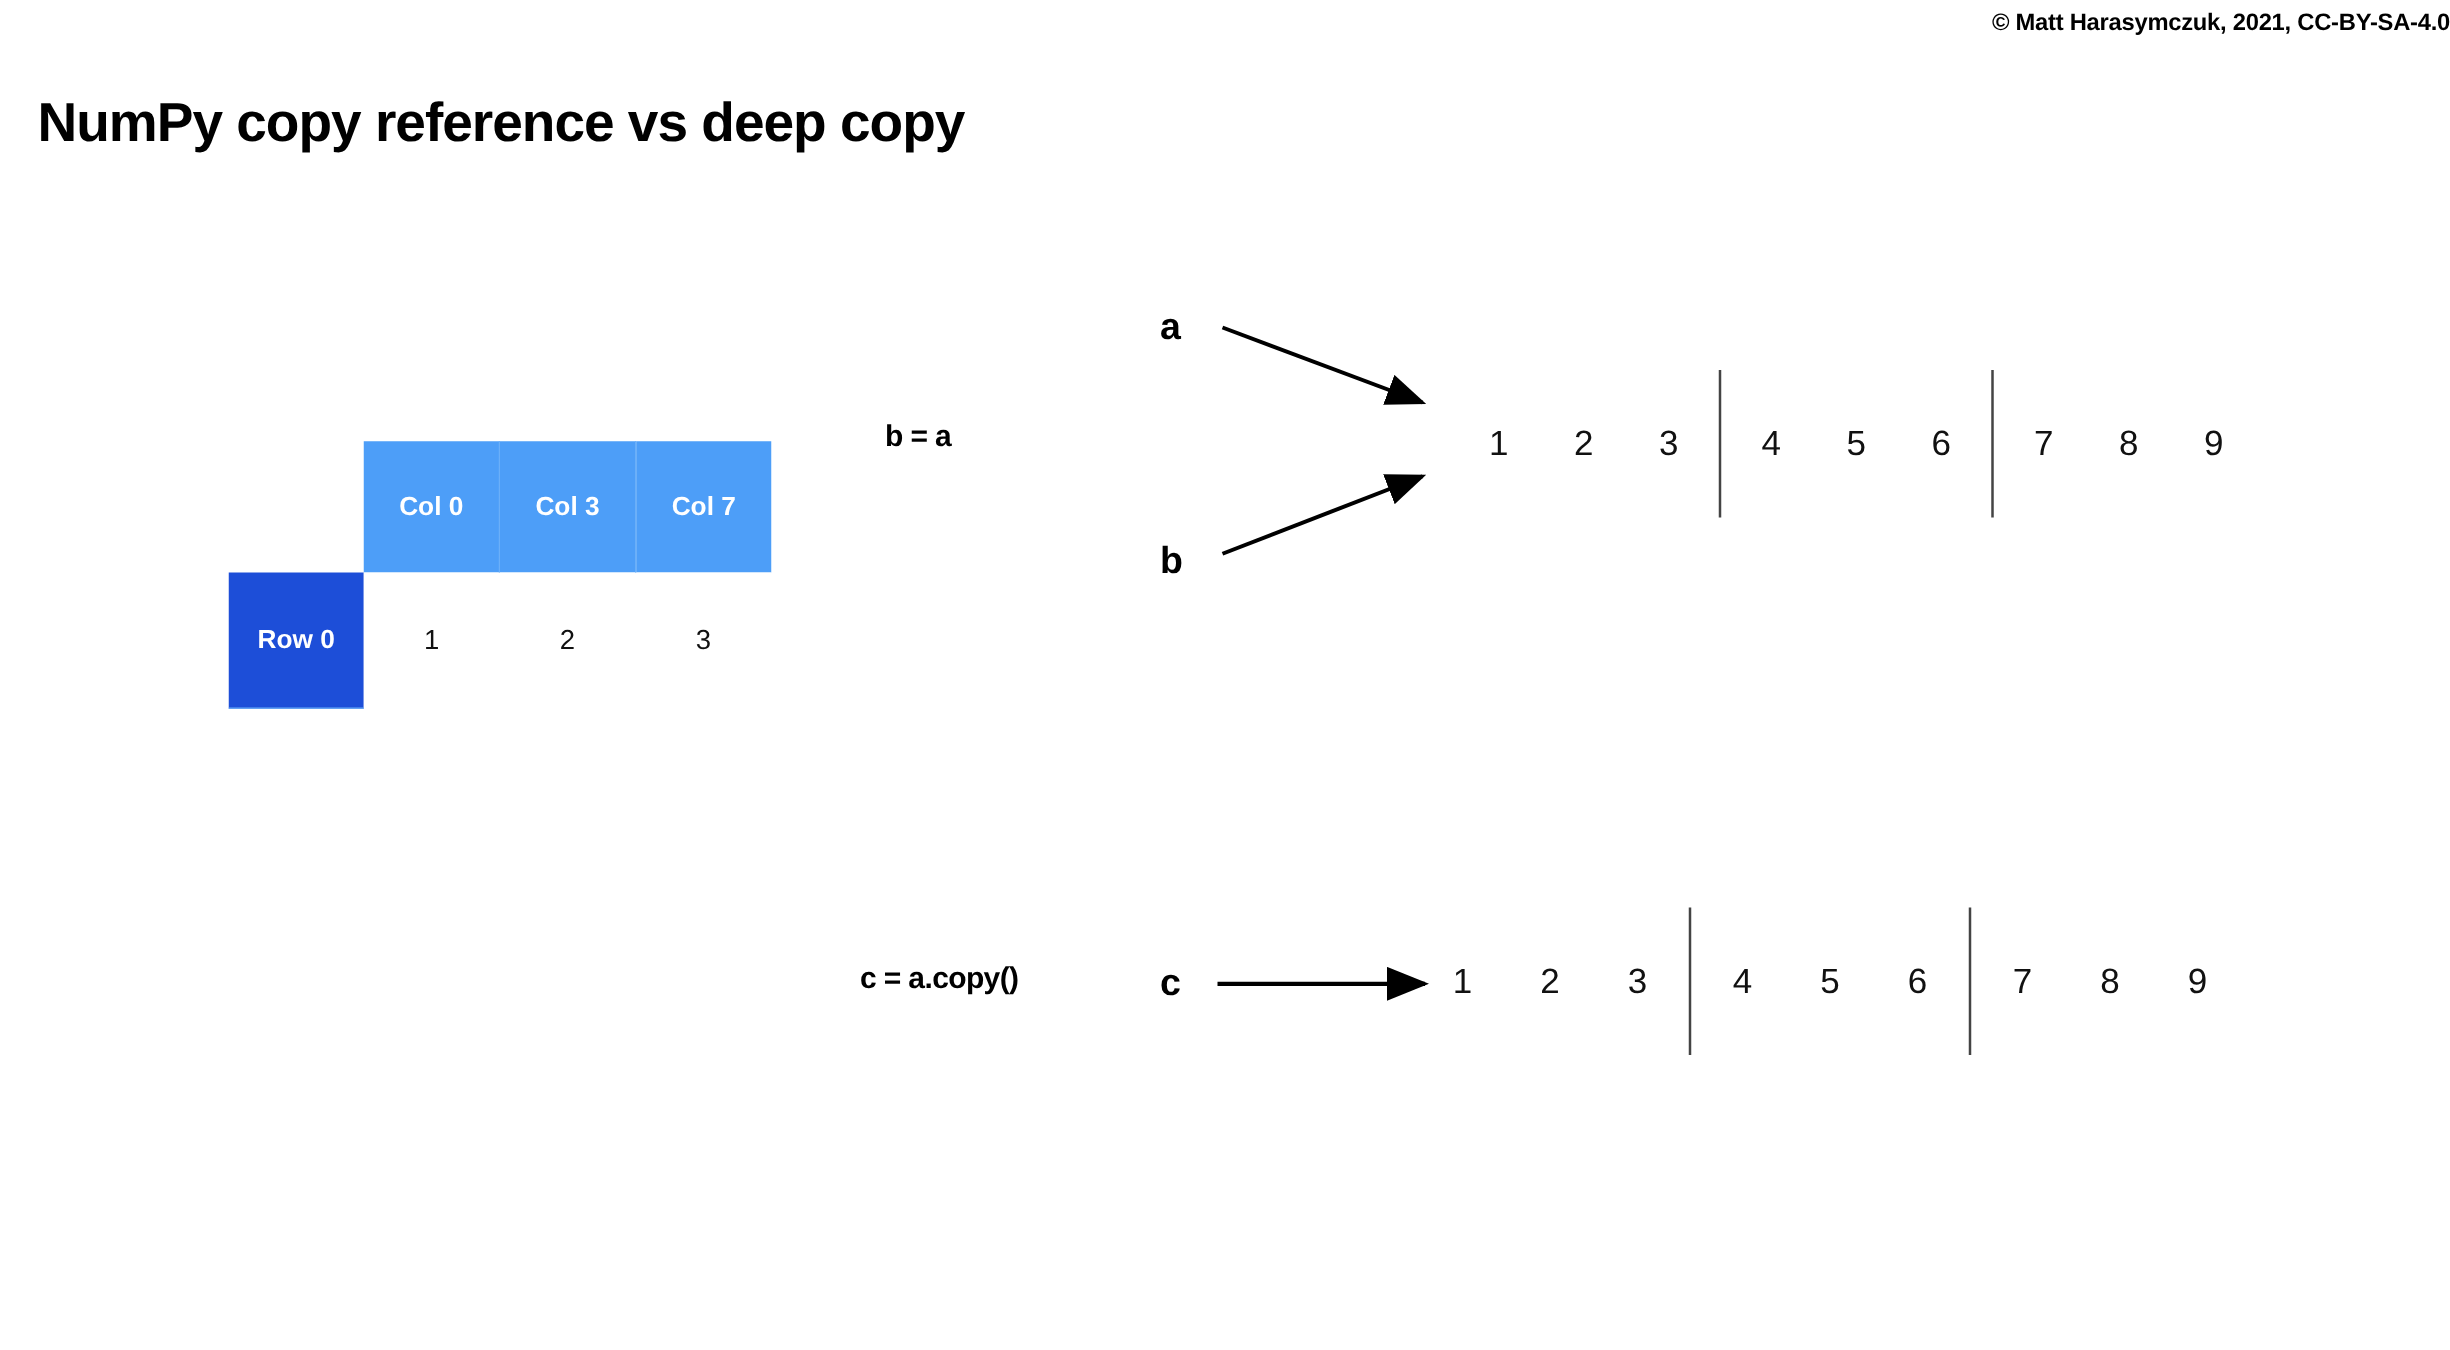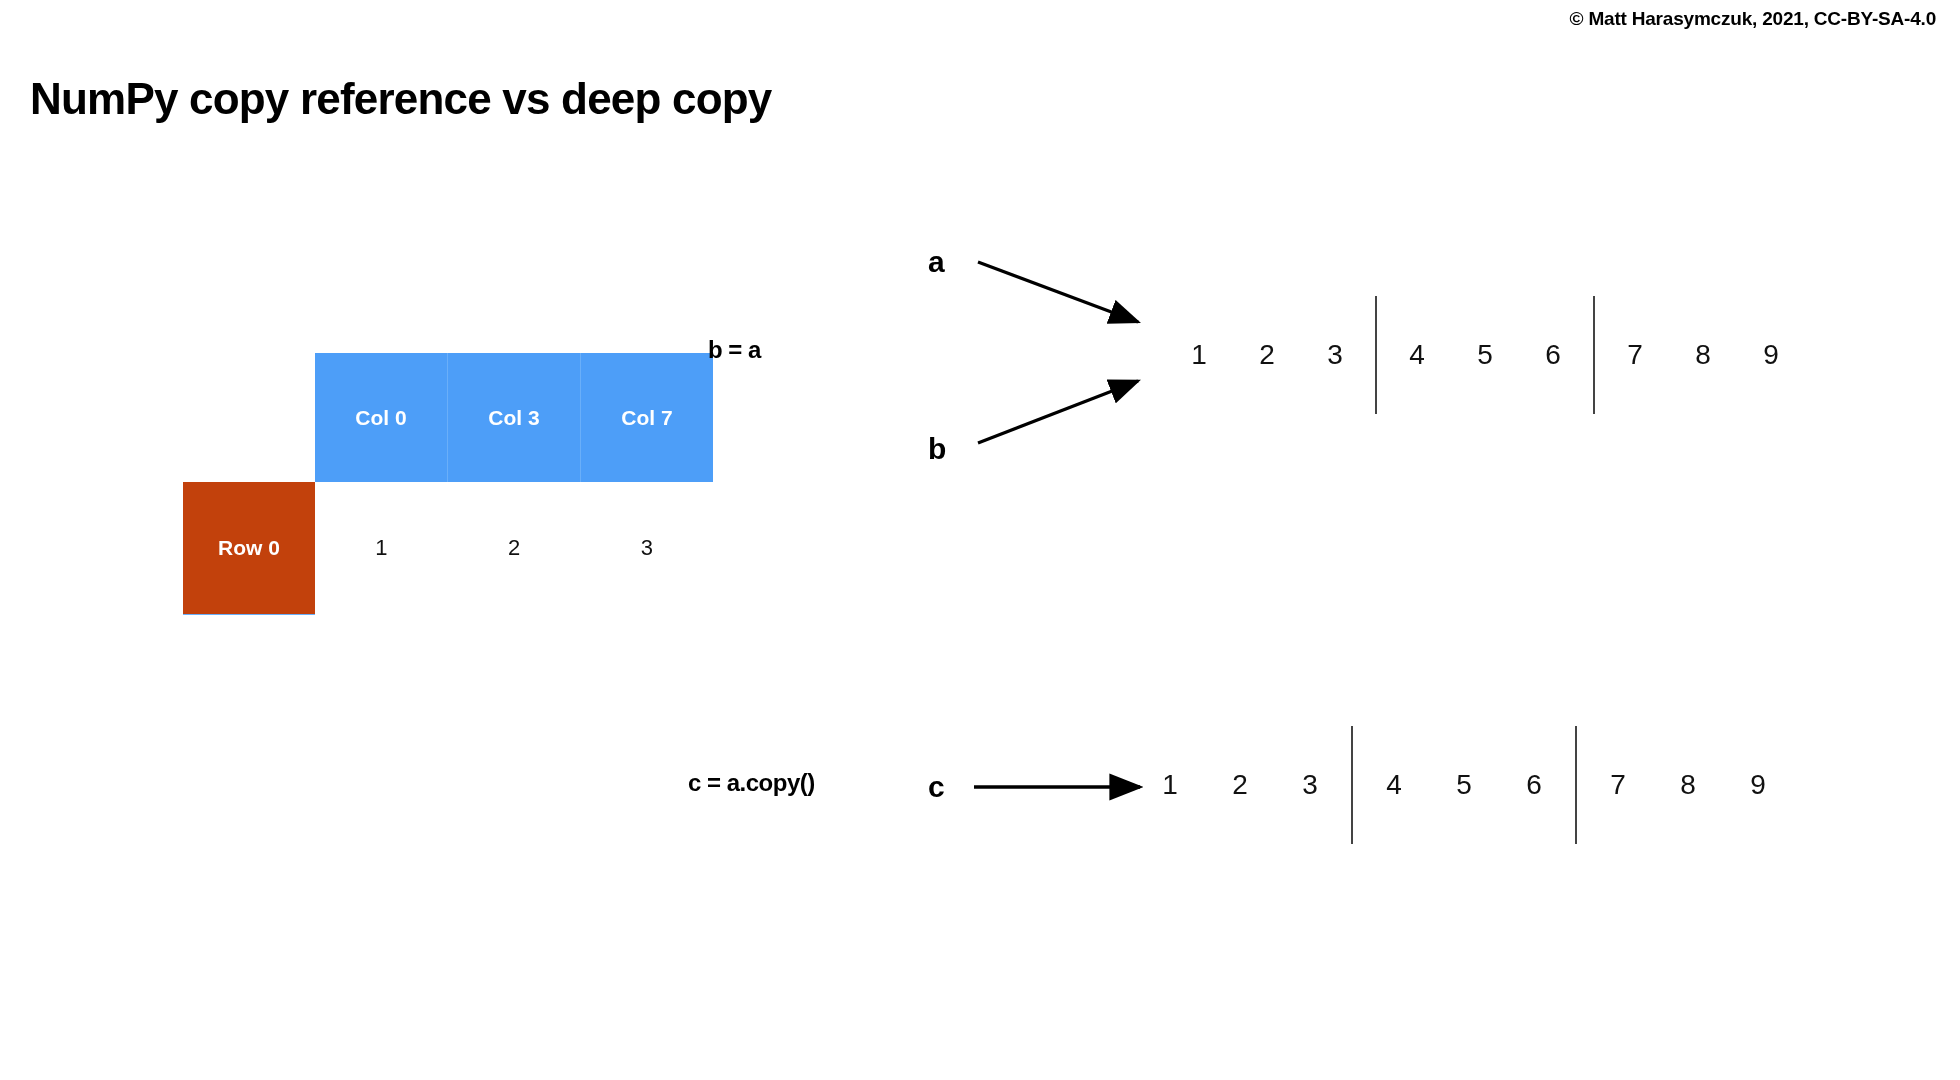--- a/index.html
+++ b/index.html
@@ -13,21 +13,21 @@
     position: relative;
     overflow: hidden;
     font-family: "Liberation Sans", sans-serif;
     color: #000000;
   }
 
   
   #copyright {
     position: absolute;
     top: 8px;
-    right: 24px;
+    right: 0;
     font-size: 19px;
     font-weight: bold;
     letter-spacing: -0.2px;
     white-space: nowrap;
   }
   #page-title {
     position: absolute;
     left: 30px;
     top: 46px;
     font-size: 44px;
@@ -38,21 +38,21 @@
   }
 
   
   #matrix-table {
     position: absolute;
     left: 183px;
     top: 353px;
     border-collapse: collapse;
   }
   #matrix-table td, #matrix-table th {
-    padding: 16px;
+    padding: 4px;
     margin: 0;
   }
   .corner-cell {
     width: 100px;
     height: 97px;
     background: #ffffff;
   }
   .col-head {
     width: 100px;
     height: 97px;
@@ -61,21 +61,21 @@
     font-size: 21px;
     font-weight: bold;
     text-align: center;
     vertical-align: middle;
     border-right: 1px solid #6aaff9;
   }
   .col-head.last { border-right: none; }
   .row-head {
     width: 100px;
     height: 100px;
-    background: #c2410c;
+    background: #1d4ed8;
     color: #ffffff;
     font-size: 21px;
     font-weight: bold;
     text-align: center;
     vertical-align: middle;
     border-bottom: 1px solid #6aaff9;
   }
   .row-head.last { border-bottom: none; }
   .data-cell {
     width: 100px;

